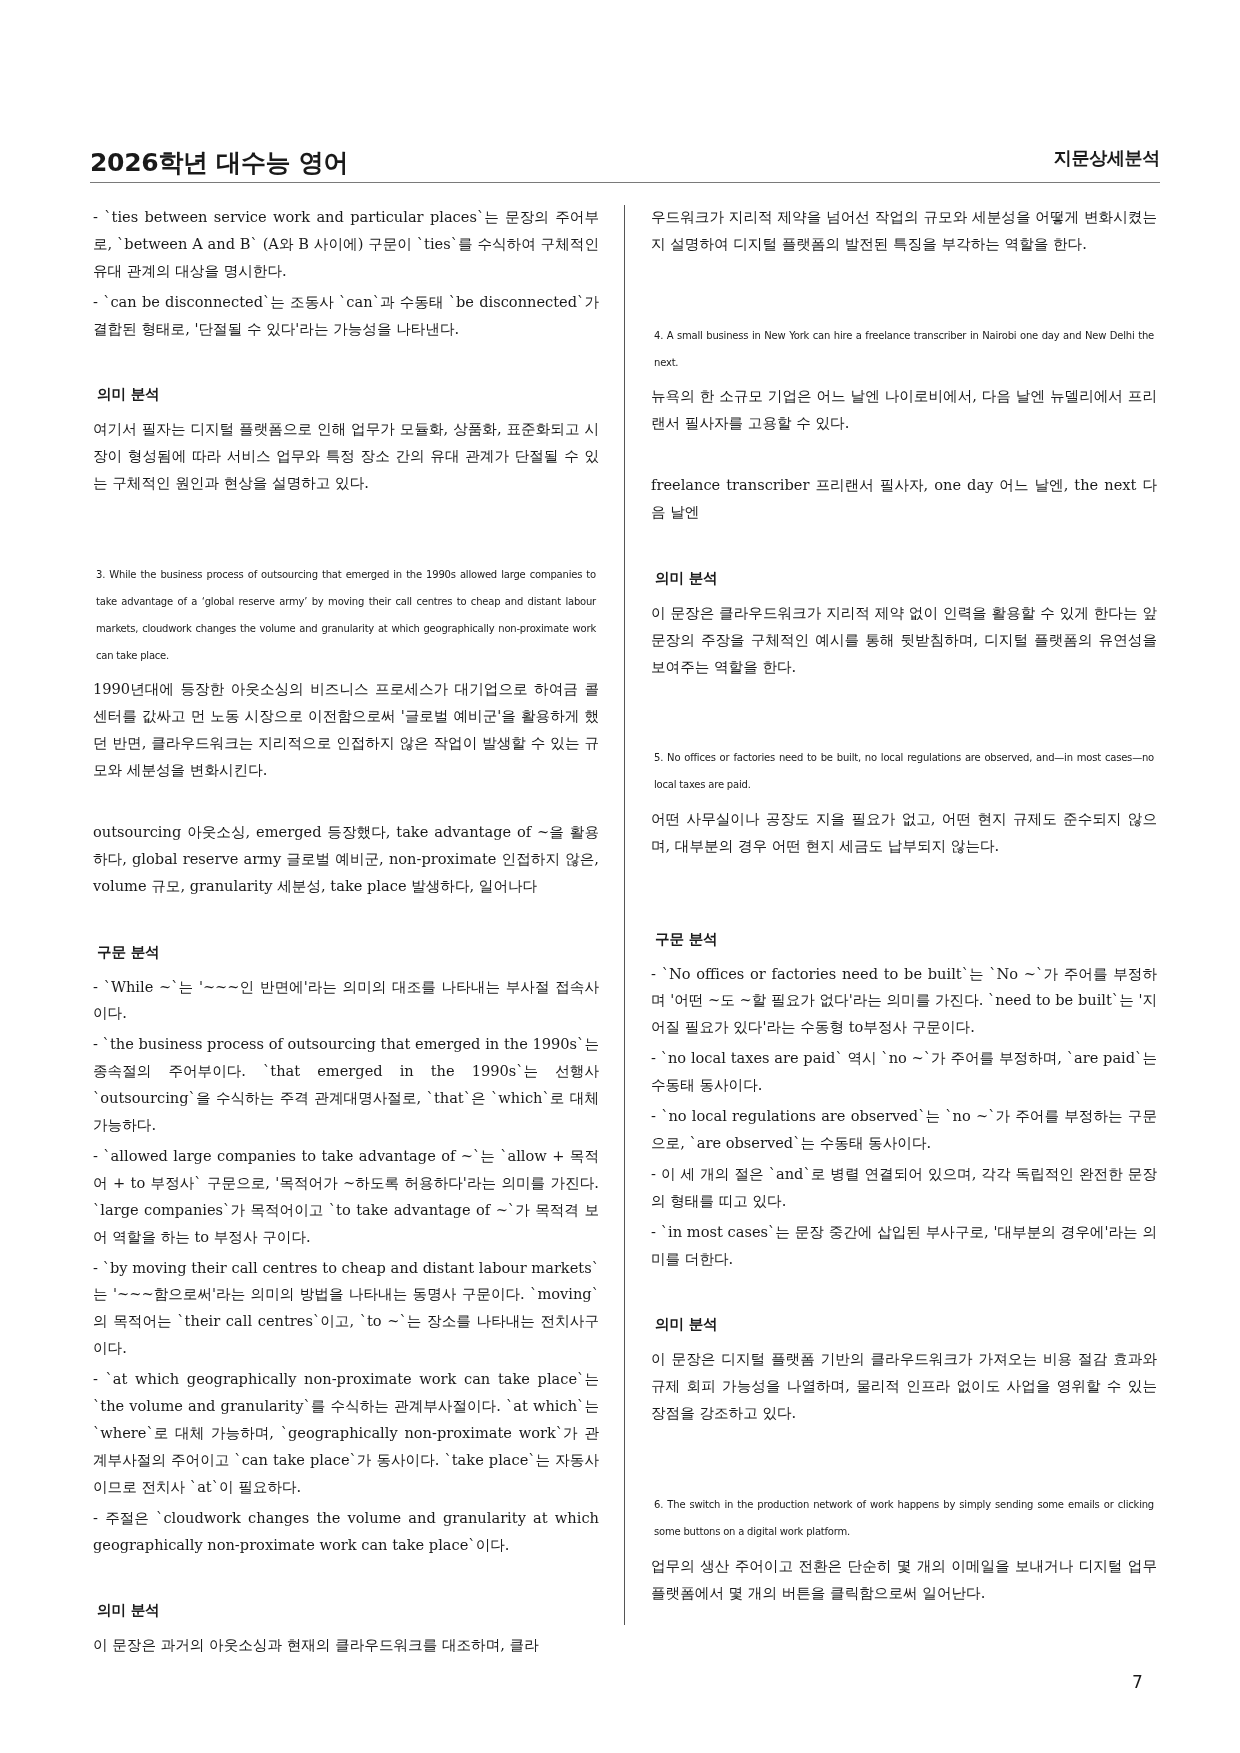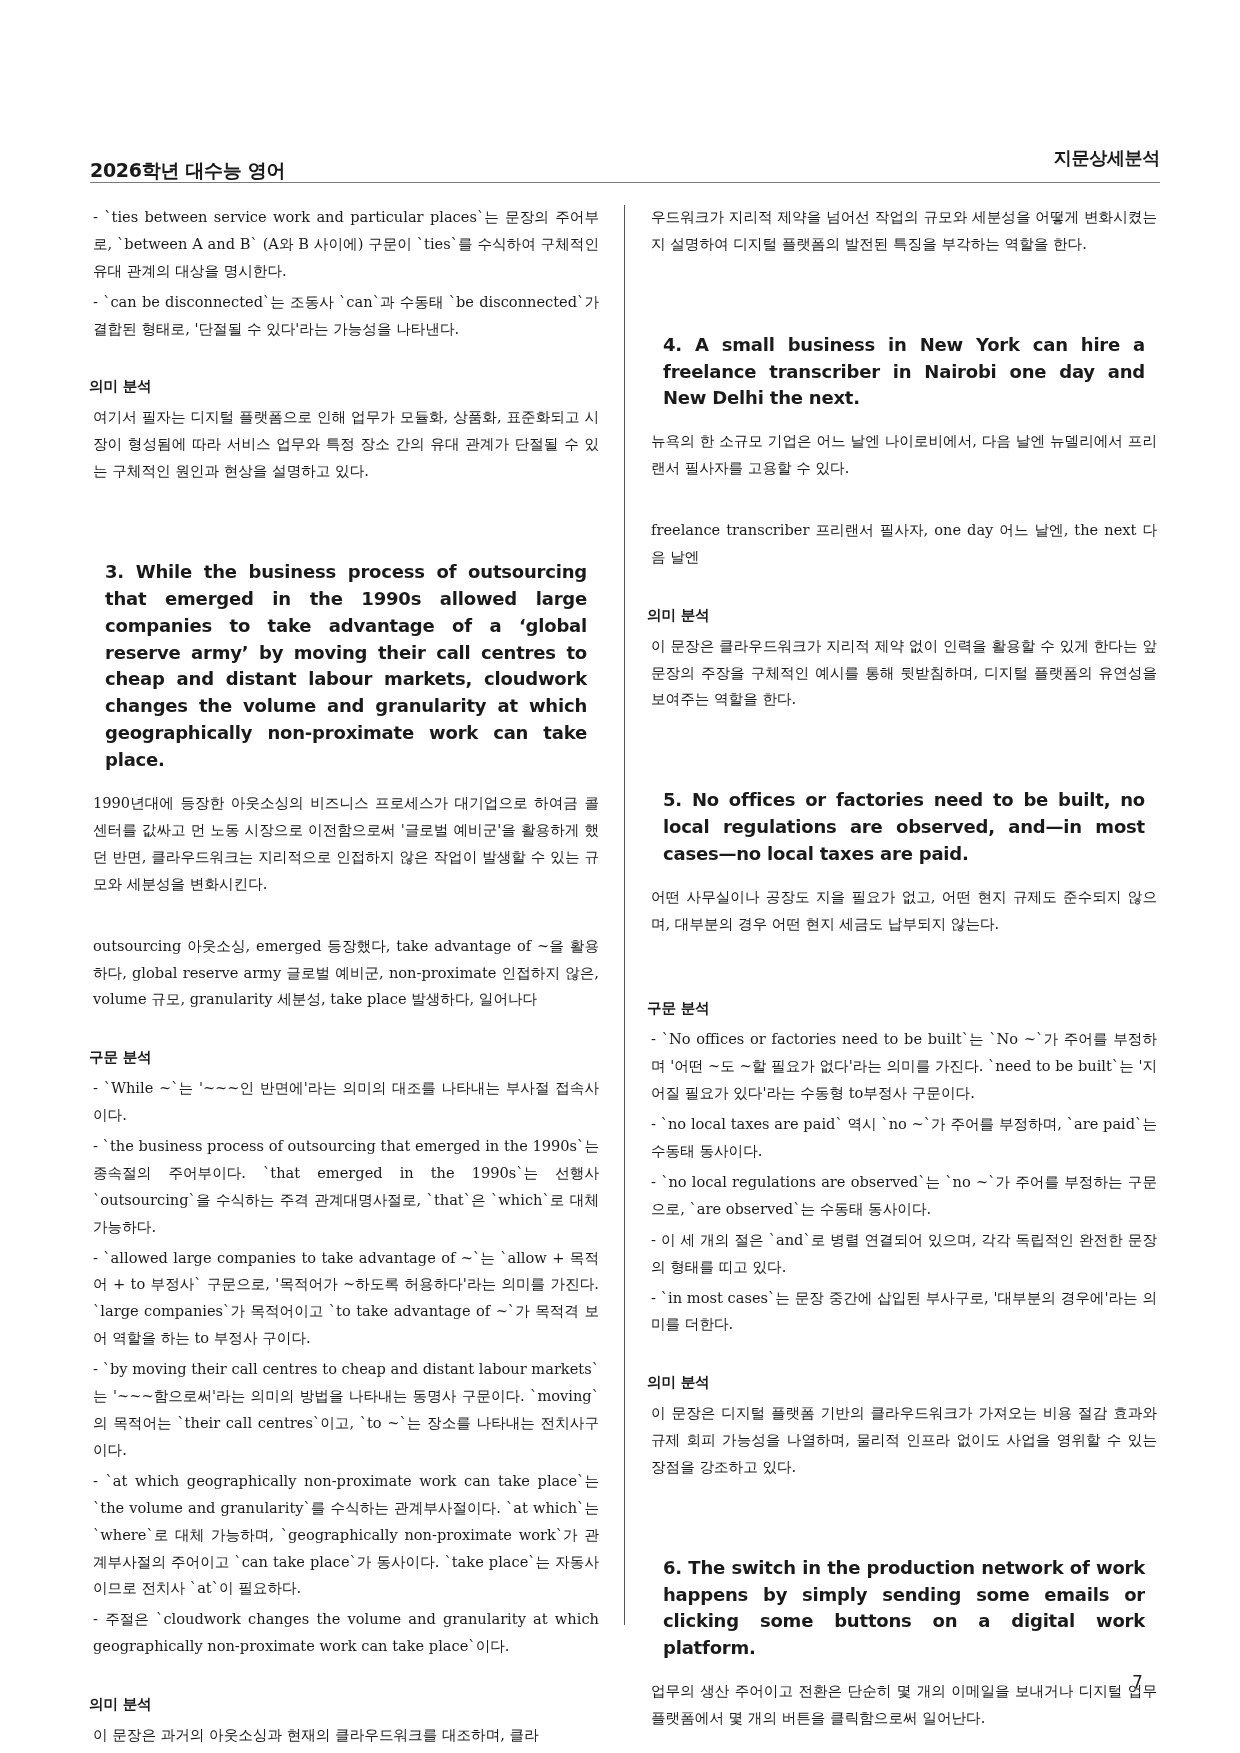--- a/index.html
+++ b/index.html
@@ -1,28 +1,28 @@
 <!DOCTYPE html>
 <html><head>
 <meta charset="utf-8">
 <style>
   html, body { margin: 0; padding: 0; background: #ffffff; }
   body { width: 1240px; height: 1753px; position: relative; overflow: hidden; color: #1a1a1a; }
   .header { position: absolute; left: 90px; top: 146px; width: 1070px; height: 36px; border-bottom: 1.5px solid #7a7a7a; }
-  .header-title { position: absolute; left: 0; top: 12px; font-family: "DejaVu Sans", sans-serif; font-weight: bold; font-size: 19px; letter-spacing: -0.3px; }
+  .header-title { position: absolute; left: 0; top: 0; font-family: "DejaVu Sans", sans-serif; font-weight: bold; font-size: 25px; letter-spacing: -0.3px; }
   .header-right { position: absolute; right: 0; top: 0; font-family: "DejaVu Sans", sans-serif; font-weight: bold; font-size: 18px; letter-spacing: -0.3px; }
   .col { position: absolute; top: 200px; width: 514px; font-family: "DejaVu Serif", serif; font-size: 14.6px; line-height: 26.9px; text-align: justify; }
   .col-left { left: 89px; }
   .col-right { left: 647px; }
   .divider { position: absolute; left: 624px; top: 205px; width: 1px; height: 1420px; background: #555; }
   .p { margin: 4px; }
   .gap { height: 26.9px; }
   .gap2 { height: 53.8px; }
-  .heading { font-family: "DejaVu Sans", sans-serif; font-weight: bold; font-size: 14.6px; margin: 0; letter-spacing: -0.2px; }
-  .sentence { font-family: "DejaVu Sans", sans-serif; font-weight: bold; font-size: 18px; margin: 16px; text-align: justify; letter-spacing: -0.2px; }
+  .heading { font-family: "DejaVu Sans", sans-serif; font-weight: bold; font-size: 14.6px; margin: 8px; letter-spacing: -0.2px; }
+  .sentence { font-family: "DejaVu Sans", sans-serif; font-weight: normal; font-size: 10px; margin: 7px; text-align: justify; letter-spacing: -0.2px; }
   .page-num { position: absolute; left: 1132px; top: 1672px; font-family: "DejaVu Sans", sans-serif; font-size: 17px; }
 </style>
 </head>
 <body>
 
 <div class="header">
   <div class="header-title">2026학년 대수능 영어</div>
   <div class="header-right">지문상세분석</div>
 </div>
 

